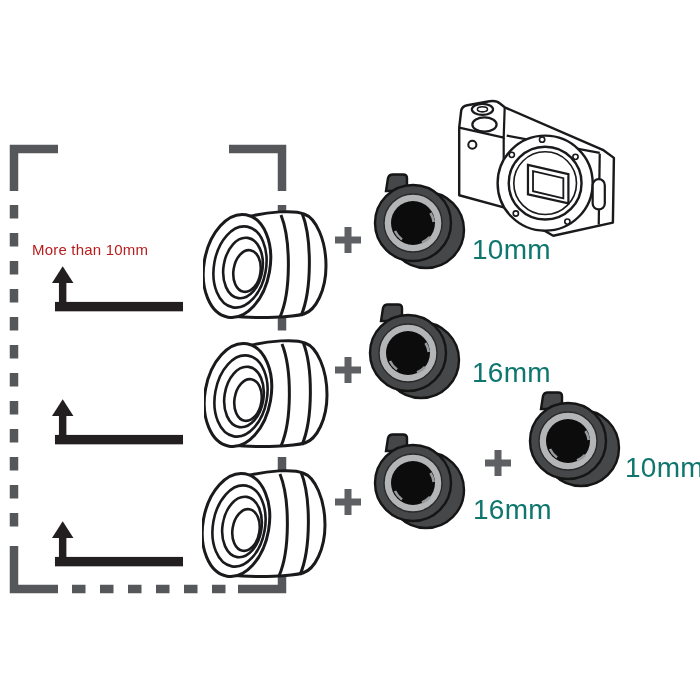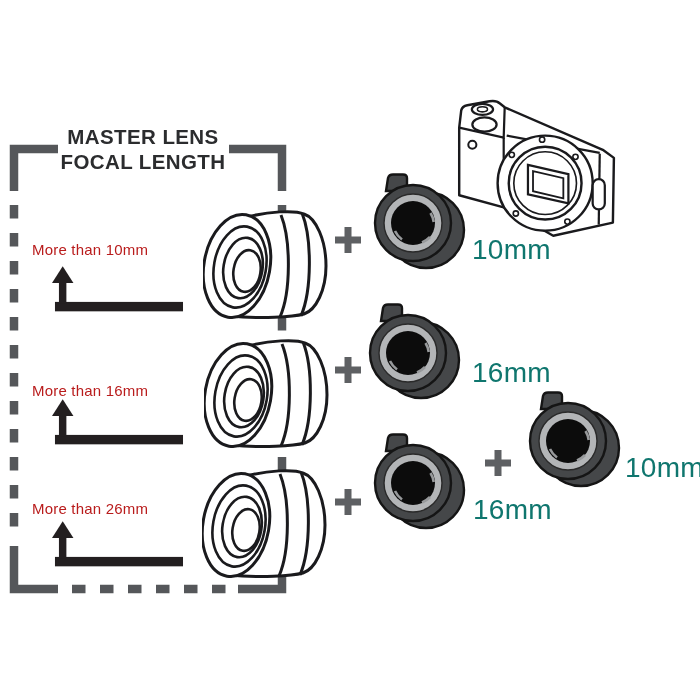--- a/index.html
+++ b/index.html
@@ -90,60 +90,54 @@
       <path d="M14,191 L14,149 L58,149"></path>
       <path d="M229,149 L282,149 L282,191"></path>
       <path d="M14,546 L14,589 L58,589"></path>
       <path d="M238,589 L282,589 L282,546"></path>
       <line x1="14" y1="205" x2="14" y2="534" stroke-dasharray="13.5 14.5"></line>
       <line x1="282" y1="205" x2="282" y2="534" stroke-dasharray="13.5 14.5"></line>
       <line x1="72" y1="589" x2="226" y2="589" stroke-dasharray="13.5 14.5"></line>
     </g>
   </svg>
 
-  <div class="abs title">
-    <div>MASTER LENS</div>
-    <div>FOCAL LENGTH</div>
-  </div>
 
   <svg class="abs" style="left:441px;top:94px" width="182" height="150" viewBox="0 0 180 148">
     <use href="#camera-shape"></use>
   </svg>
 
   <div class="abs row-label" style="top:241px">More than 10mm</div>
   <svg class="abs" style="left:51px;top:266px" width="133" height="46" viewBox="-2 0 134 46">
       <use href="#arrow-shape"></use>
     </svg>
   <svg class="abs" style="left:203px;top:210px" width="128" height="112" viewBox="0 0 128 112">
       <use href="#lens-shape"></use>
     </svg>
   <svg class="abs" style="left:335px;top:227px" width="26" height="26" viewBox="0 0 26 26">
       <use href="#plus-shape"></use>
     </svg>
   <svg class="abs" style="left:373px;top:173px" width="94" height="97" viewBox="0 0 94 97">
       <use href="#adapter-shape"></use>
     </svg>
   <div class="abs mm-label" style="left:472px;top:234px">10mm</div>
 
-  <div class="abs row-label" style="top:382px">More than 16mm</div>
   <svg class="abs" style="left:51px;top:399px" width="133" height="46" viewBox="-2 0 134 46">
       <use href="#arrow-shape"></use>
     </svg>
   <svg class="abs" style="left:204px;top:339px" width="128" height="112" viewBox="0 0 128 112">
       <use href="#lens-shape"></use>
     </svg>
   <svg class="abs" style="left:335px;top:357px" width="26" height="26" viewBox="0 0 26 26">
       <use href="#plus-shape"></use>
     </svg>
   <svg class="abs" style="left:368px;top:303px" width="94" height="97" viewBox="0 0 94 97">
       <use href="#adapter-shape"></use>
     </svg>
   <div class="abs mm-label" style="left:472px;top:357px">16mm</div>
 
-  <div class="abs row-label" style="top:500px">More than 26mm</div>
   <svg class="abs" style="left:51px;top:521px" width="133" height="46" viewBox="-2 0 134 46">
       <use href="#arrow-shape"></use>
     </svg>
   <svg class="abs" style="left:202px;top:469px" width="128" height="112" viewBox="0 0 128 112">
       <use href="#lens-shape"></use>
     </svg>
   <svg class="abs" style="left:335px;top:489px" width="26" height="26" viewBox="0 0 26 26">
       <use href="#plus-shape"></use>
     </svg>
   <svg class="abs" style="left:373px;top:433px" width="94" height="97" viewBox="0 0 94 97">

